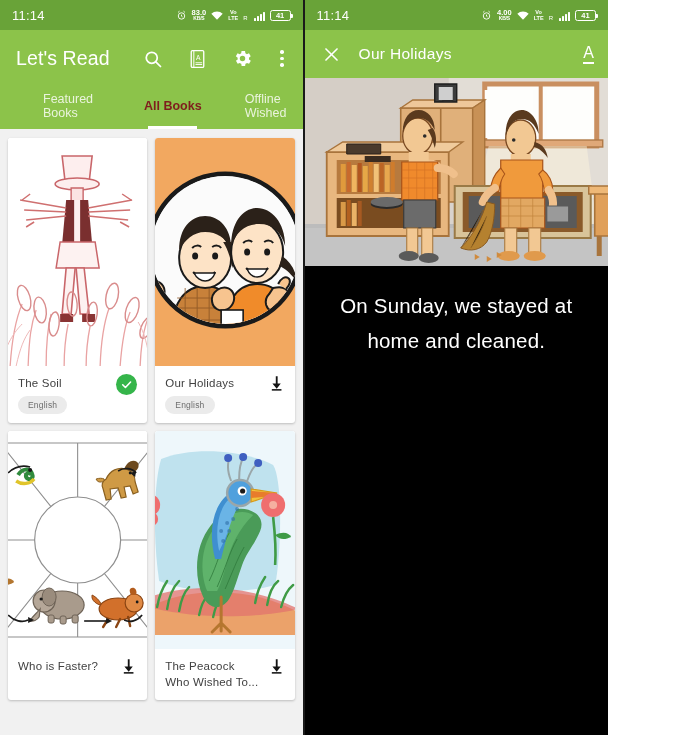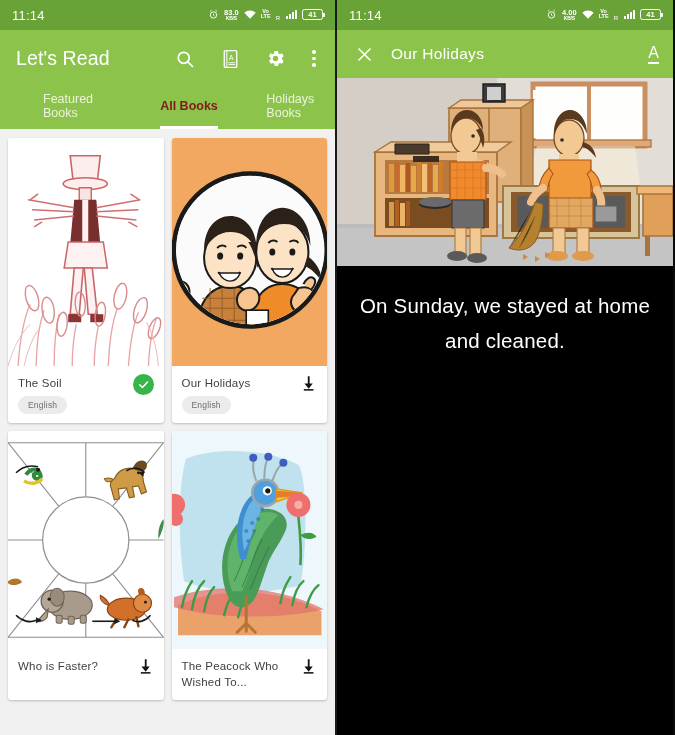--- a/index.html
+++ b/index.html
@@ -4,21 +4,21 @@
 <style>
   * { box-sizing: border-box; margin: 0; padding: 0; }
   html, body {
     width: 675px; height: 735px;
     background: #ffffff;
     font-family: "Liberation Sans", sans-serif;
     overflow: hidden;
   }
   .screen {
     position: relative;
-    width: 675px; height: 735px;
+    width: 608px; height: 735px;
     display: flex;
     background: #0a0a0a;
   }
 
   
   .panel-left {
     position: relative;
     width: 337px; height: 735px;
     background: #f1f1f1;
     overflow: hidden;
@@ -35,21 +35,21 @@
     color: #ffffff;
   }
   .status-time {
     font-size: 13px;
     letter-spacing: .2px;
     color: #fdfdfd;
   }
   .status-right {
     margin-left: auto;
     display: flex;
-    align-items: flex-start;
+    align-items: flex-end;
     gap: 5px;
   }
   .st-ico { display: flex; align-items: center; }
   .alarm-ico svg { display: block; }
   .netspeed {
     display: flex;
     flex-direction: column;
     align-items: center;
     line-height: 1;
     color: #ffffff;
@@ -308,21 +308,21 @@
     </div>
 
     <div class="tabs">
       <div class="tab">
         <span>Featured Books</span>
       </div>
       <div class="tab active">
         <span>All Books</span>
       </div>
       <div class="tab">
-        <span>Holidays Books</span>
+        <span>Offline Wished</span>
       </div>
     </div>
 
     <div class="grid">
 
       <div class="card">
         <div class="card-cover">
           <svg viewBox="0 0 155 228" preserveAspectRatio="xMidYMid slice">
             <rect width="155" height="228" fill="#ffffff"></rect>
 

